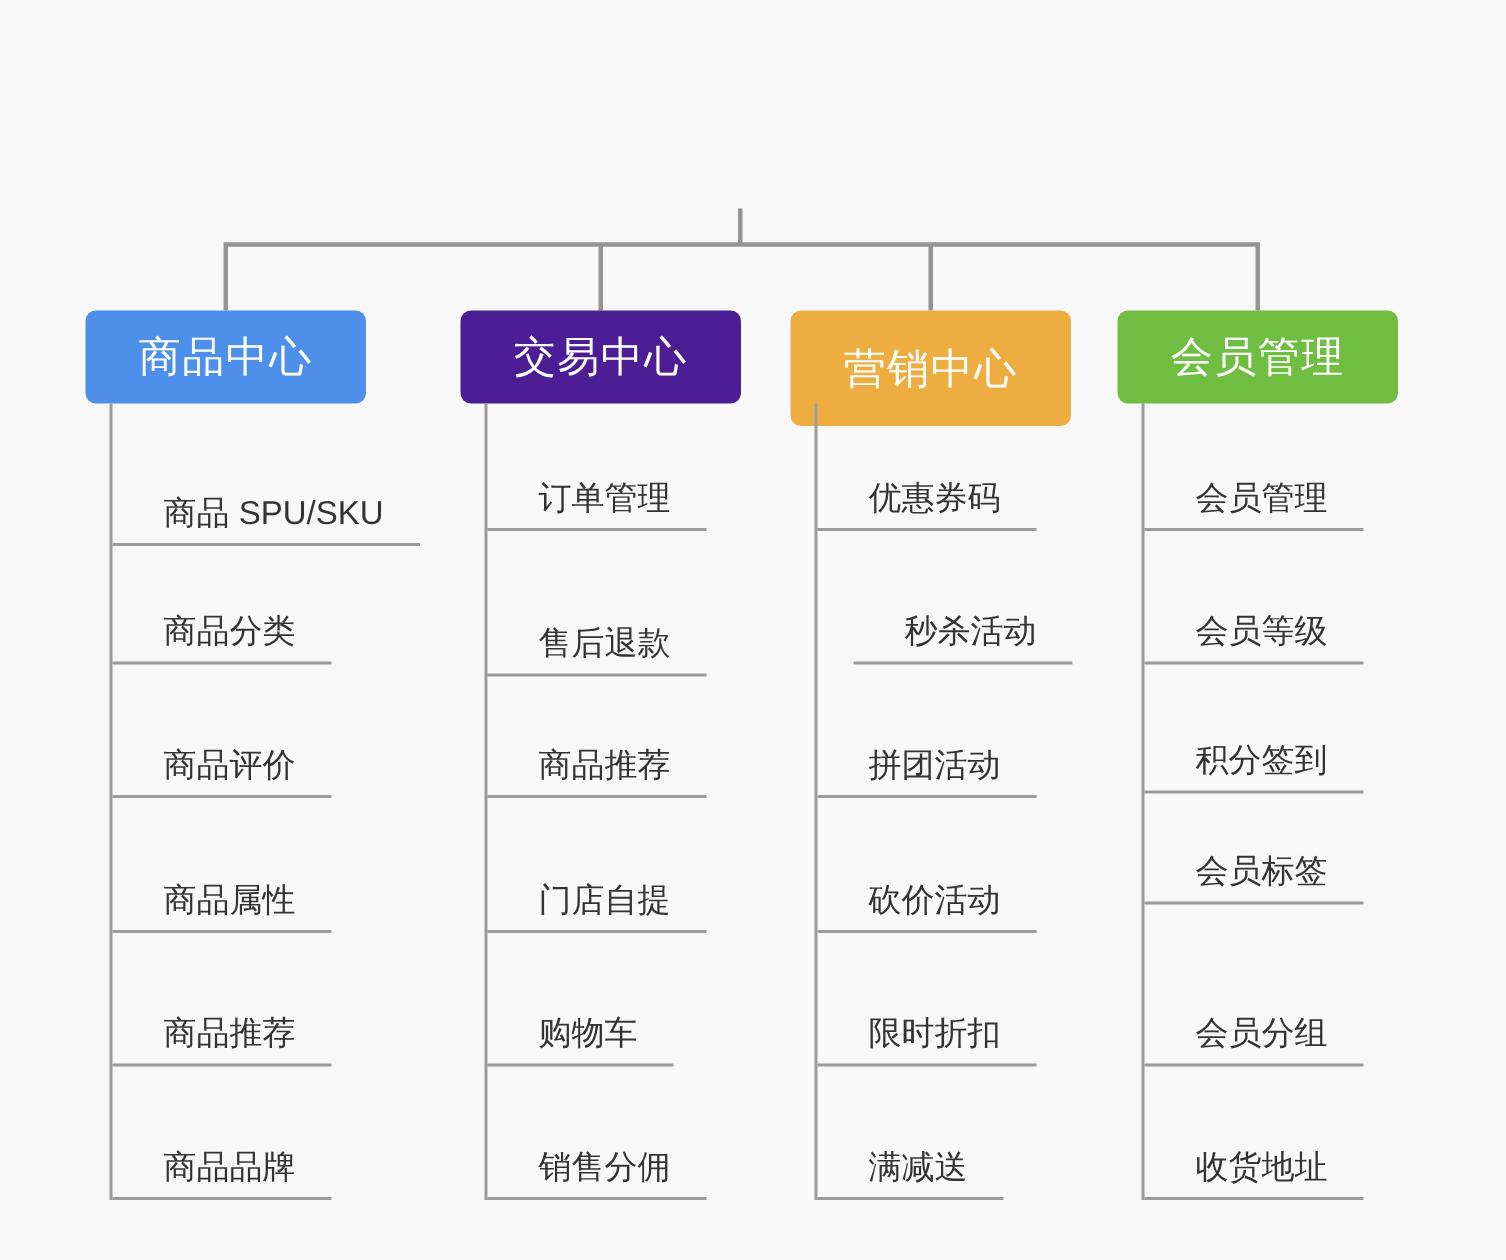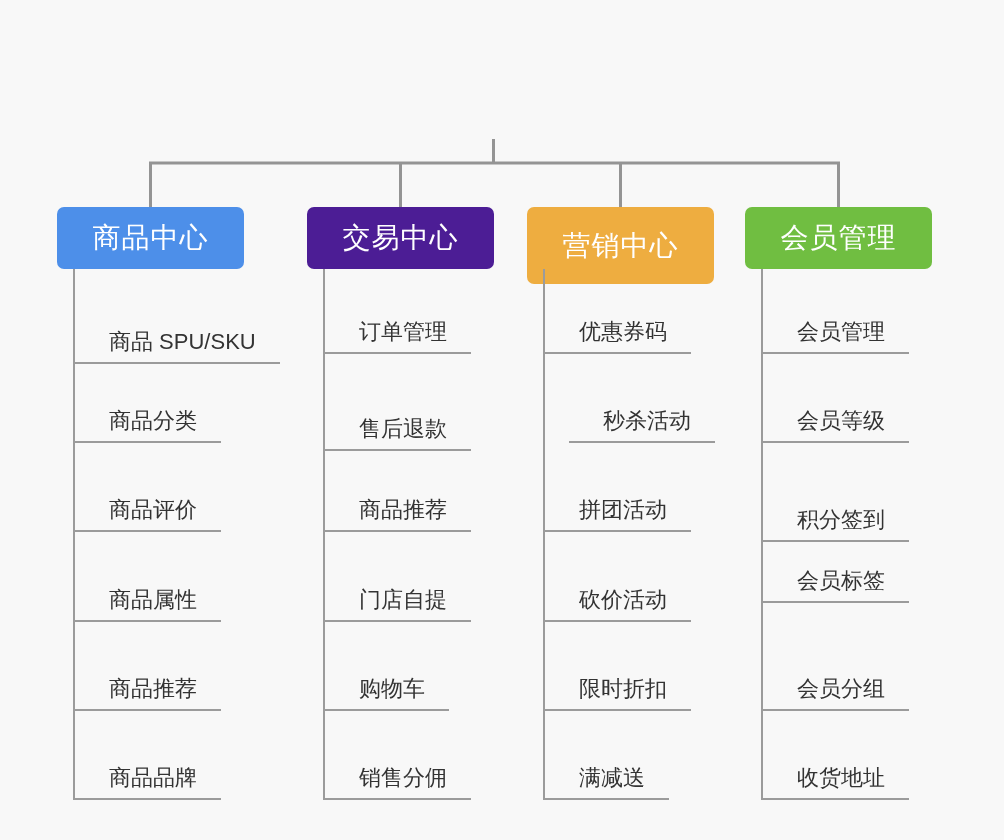--- a/index.html
+++ b/index.html
@@ -85,20 +85,20 @@
         </div>
   </div>
 
   <div class="branch">
     <div class="branch-node" style="left: 745px; top: 207px; width: 187px; height: 62px; background: rgb(112, 190, 65);">
       <span class="branch-label">会员管理</span>
     </div>
     <div class="branch-children" style="left: 761px; top: 269px; height: 531px;">
           <span class="item" style="top: 50px;">会员管理</span>
           <span class="item" style="top: 139.2px;">会员等级</span>
-          <span class="item" style="top: 238px;">积分签到</span>
+          <span class="item" style="top: 225px;">积分签到</span>
           <span class="item" style="top: 299px;">会员标签</span>
           <span class="item" style="top: 406.8px; text-align: center;">会员分组</span>
           <span class="item" style="top: 496px;">收货地址</span>
         </div>
   </div>
 </div>
 </div>
 
 </body></html>

